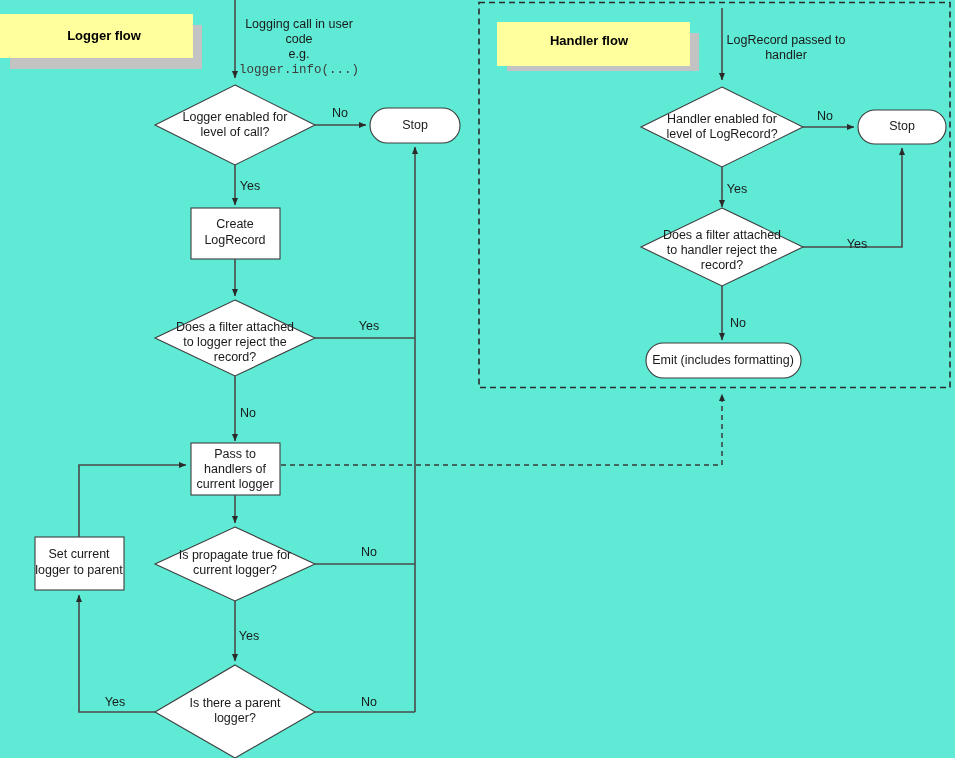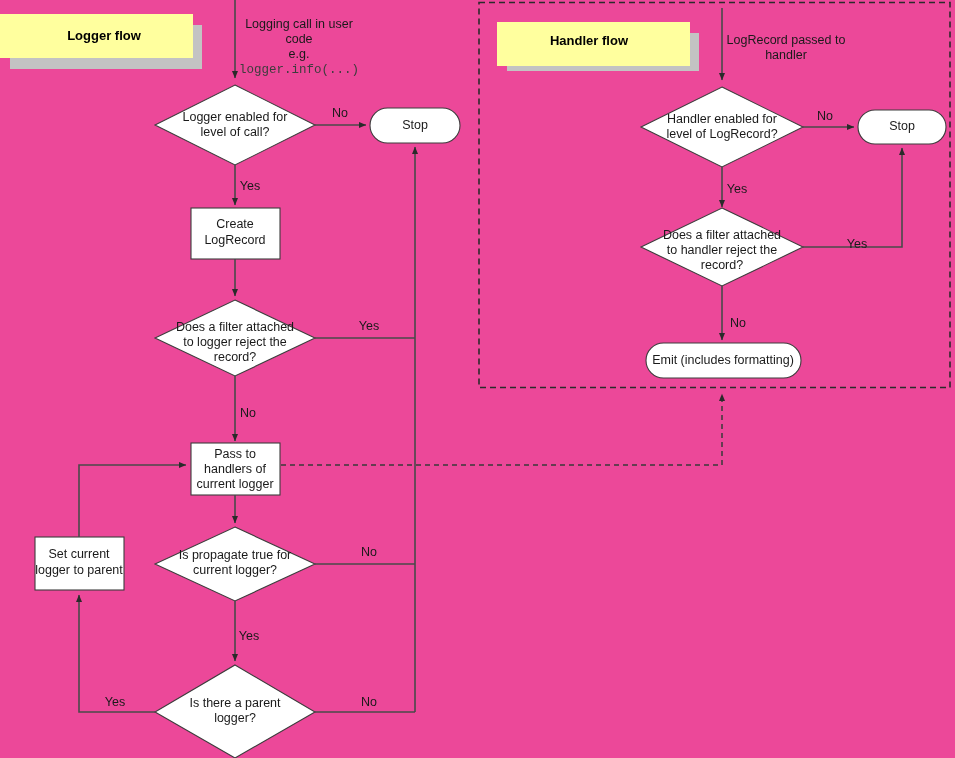--- a/index.html
+++ b/index.html
@@ -10,21 +10,21 @@
   body {
     width: 955px;
     height: 758px;
     font-family: "Liberation Sans", sans-serif;
     overflow: hidden;
   }
   #stage {
     position: relative;
     width: 955px;
     height: 758px;
-    background: #ec4899;
+    background: #5eead4;
   }
   svg.flow {
     position: absolute;
     top: 0;
     left: 0;
     width: 955px;
     height: 758px;
   }
   .node-shape {
     fill: #ffffff;

